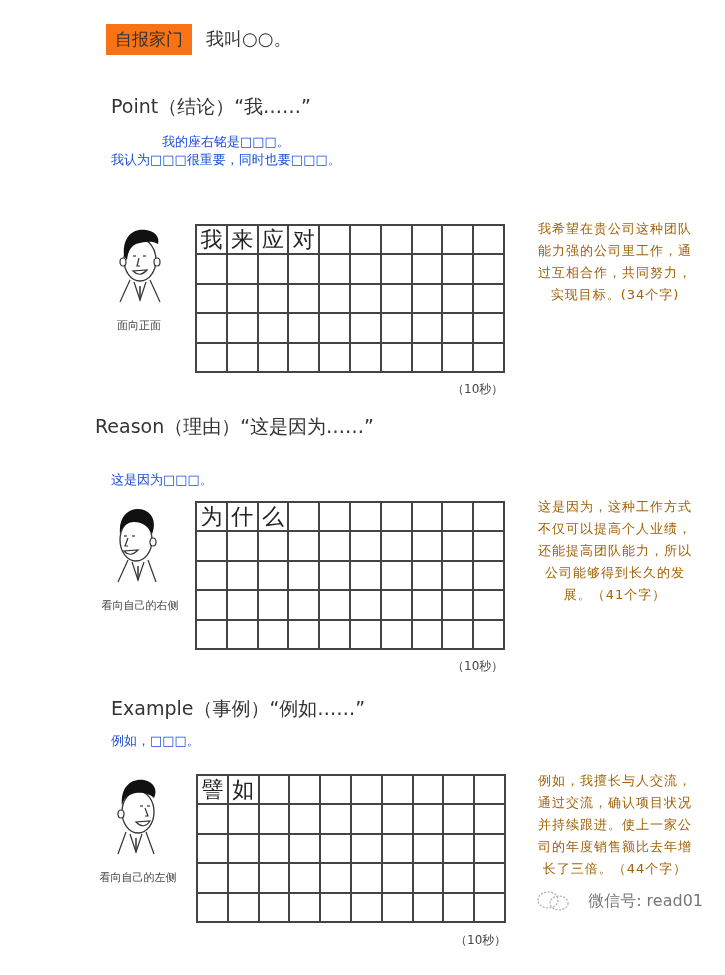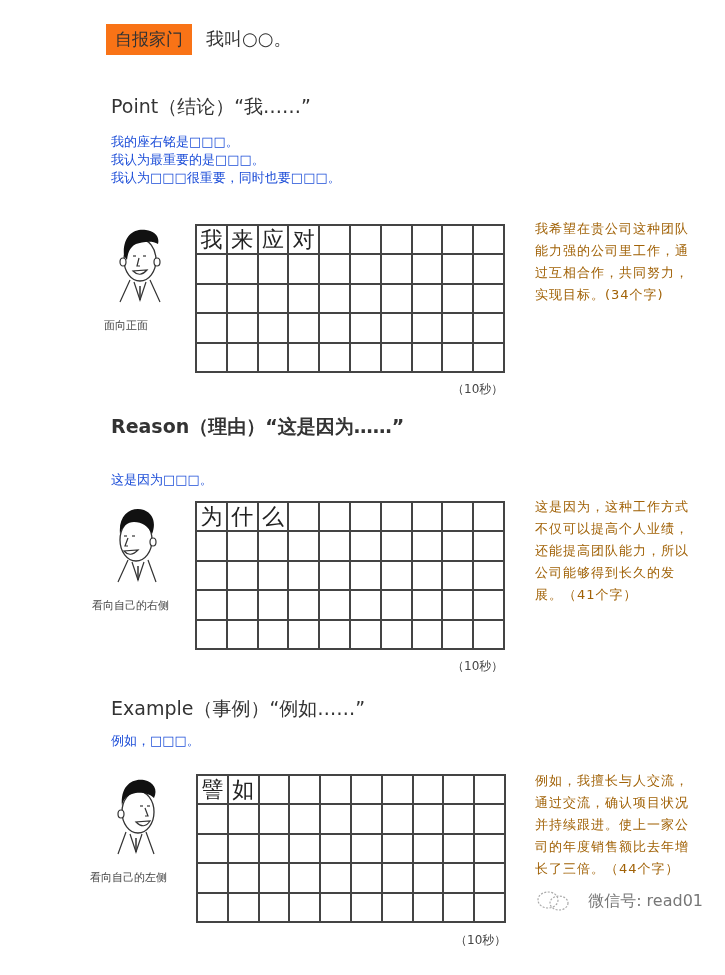--- a/index.html
+++ b/index.html
@@ -1,18 +1,18 @@
 <!DOCTYPE html>
 <html><head>
 <meta charset="utf-8">
 <style>
   html, body { margin: 0; padding: 0; background: #ffffff; }
   body { width: 725px; height: 975px; position: relative; overflow: hidden;
          font-family: "DejaVu Sans", "Liberation Sans", sans-serif; color: #333; }
-  .abs { position: absolute; }
+  .abs { position: absolute; text-align: center; }
   .tag { left: 106px; top: 24px; width: 86px; height: 31px; background: #f97316;
          font-size: 17px; line-height: 31px; text-align: center; color: #333; }
   .intro { left: 206px; top: 27px; font-size: 18px; color: #333; }
   .sec-title { font-size: 19px; color: #333; white-space: nowrap; }
   .body-line { font-size: 13px; color: #1d4ed8; line-height: 18px; white-space: nowrap; }
   .grid { display: grid; grid-template-columns: repeat(10, 1fr); grid-template-rows: repeat(5, 1fr);
           border-top: 2px solid #444; border-left: 2px solid #444; box-sizing: border-box; }
   .cell { border-right: 2px solid #444; border-bottom: 2px solid #444; box-sizing: border-box;
           font-size: 22px; line-height: 1; display: flex; align-items: center; justify-content: center;
           color: #222; font-family: "DejaVu Serif", "Liberation Serif", serif; }
@@ -24,21 +24,20 @@
 </style>
 </head>
 <body>
 
 <div class="abs tag">自报家门</div>
 <div class="abs intro">我叫○○。</div>
 
 <div class="abs sec-title" style="left:111px;top:94px;">Point（结论）“我……”</div>
 <div class="abs" style="left:111px;top:133px;">
   <div class="body-line">我的座右铭是□□□。</div>
-  <div class="body-line">我认为最重要的是□□□。</div>
   <div class="body-line">我认为□□□很重要，同时也要□□□。</div>
 </div>
 <div class="abs figure" style="left:112px;top:220px;">
   <svg width="56" height="84" viewBox="0 0 56 84">
     <ellipse cx="28" cy="40" rx="16" ry="21" fill="#fff" stroke="#333" stroke-width="1.3"></ellipse>
     <path d="M12 36 C10 16 22 8 34 10 C42 11 48 16 46 24 C40 20 30 22 24 24 C20 26 16 30 15 40 Z" fill="#111"></path>
     <ellipse cx="11" cy="42" rx="3" ry="4" fill="#fff" stroke="#333" stroke-width="1.2"></ellipse>
     <ellipse cx="45" cy="42" rx="3" ry="4" fill="#fff" stroke="#333" stroke-width="1.2"></ellipse>
     <line x1="21" y1="36" x2="24" y2="36" stroke="#333" stroke-width="1.2"></line>
     <line x1="31" y1="36" x2="34" y2="36" stroke="#333" stroke-width="1.2"></line>
@@ -98,21 +97,21 @@
     <div class="cell"></div>
     <div class="cell"></div>
     <div class="cell"></div>
     <div class="cell"></div>
     <div class="cell"></div>
     <div class="cell"></div>
 </div>
 <div class="abs timer" style="left:452px;top:381px;">（10秒）</div>
 <div class="abs side-text" style="left:535px;top:218px;">我希望在贵公司这种团队能力强的公司里工作，通过互相合作，共同努力，实现目标。(34个字)</div>
 
-<div class="abs sec-title" style="left:111px;top:414px;font-weight:bold;">Reason（理由）“这是因为……”</div>
+<div class="abs sec-title" style="left:95px;top:414px;">Reason（理由）“这是因为……”</div>
 <div class="abs" style="left:111px;top:455px;margin-top:16px;">
   <div class="body-line">这是因为□□□。</div>
 </div>
 <div class="abs figure" style="left:110px;top:500px;">
   <svg width="56" height="84" viewBox="0 0 56 84">
     <ellipse cx="26" cy="40" rx="16" ry="21" fill="#fff" stroke="#333" stroke-width="1.3"></ellipse>
     <path d="M10 34 C8 14 22 6 34 10 C44 14 46 24 42 34 C38 26 32 22 24 22 C18 22 12 26 10 34 Z" fill="#111"></path>
     <ellipse cx="43" cy="42" rx="3" ry="4" fill="#fff" stroke="#333" stroke-width="1.2"></ellipse>
     <line x1="14" y1="36" x2="17" y2="36" stroke="#333" stroke-width="1.2"></line>
     <line x1="22" y1="36" x2="25" y2="36" stroke="#333" stroke-width="1.2"></line>

